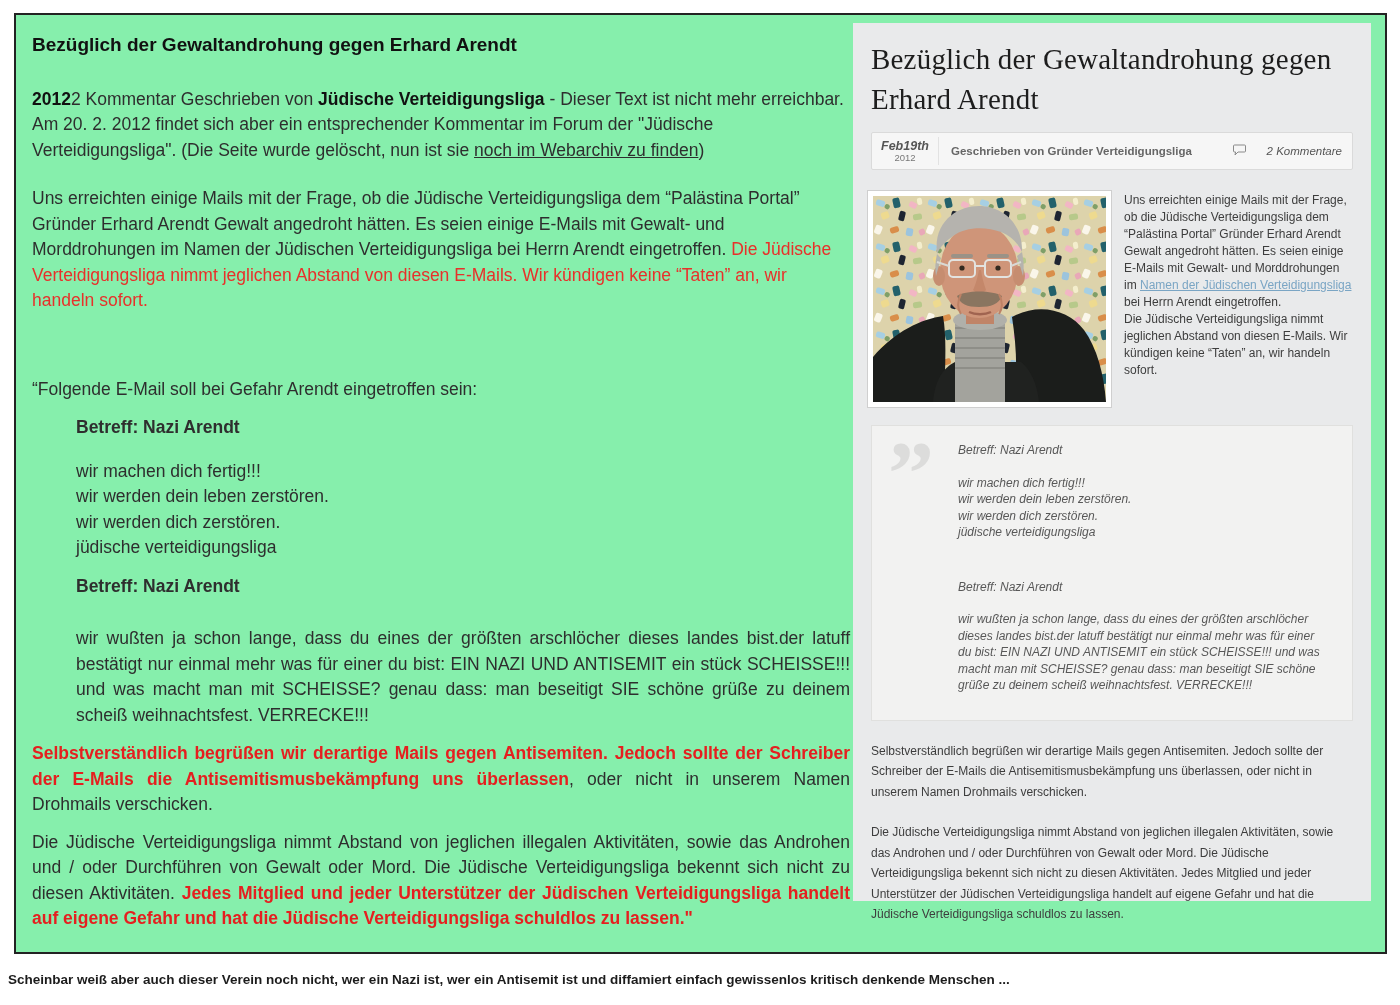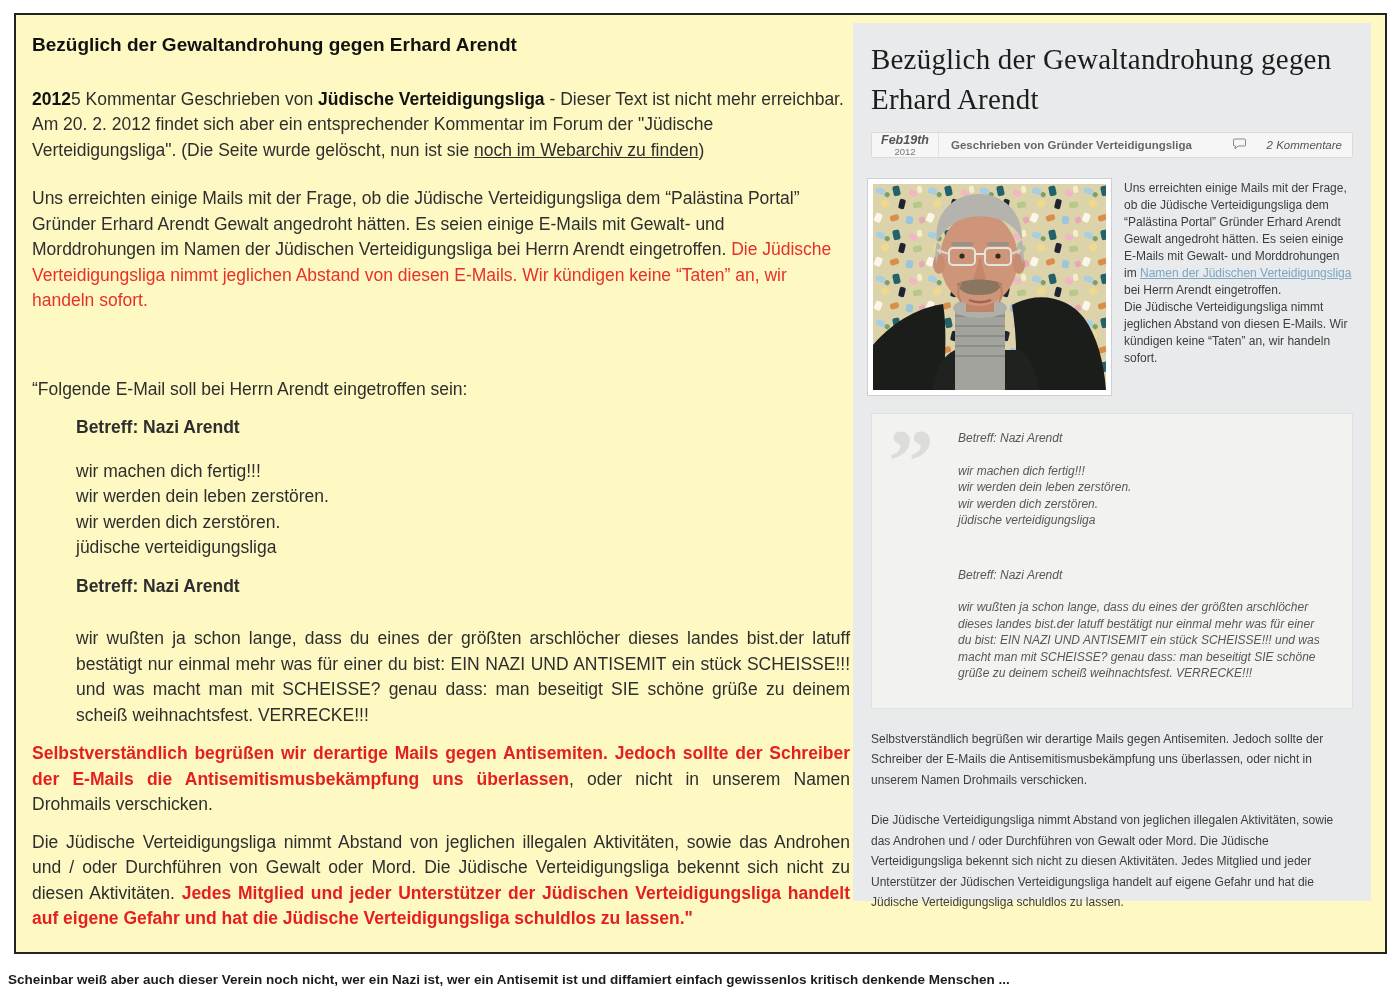--- a/index.html
+++ b/index.html
@@ -3,21 +3,21 @@
 <meta charset="utf-8">
 <style>
   html,body{margin:0;padding:0;}
   body{
     width:1400px;height:1005px;position:relative;background:#fff;
     font-family:"Liberation Sans", sans-serif;overflow:hidden;
     -webkit-font-smoothing:antialiased;
   }
   .frame{
     position:absolute;left:14px;top:13px;width:1373px;height:941px;
-    border:2px solid #232323;background:#fef9c3;box-sizing:border-box;padding-left:20px;
+    border:2px solid #232323;background:#86efac;box-sizing:border-box;padding-left:20px;
   }
   
   .left-col{
     position:absolute;left:16px;top:17px;width:818px;
     color:#2e2e2e;font-size:17.5px;line-height:25.5px;
   }
   .l-title{font-weight:bold;font-size:19px;color:#111;margin:0 0 29px 0;}
   .l-date{margin:0;}
   .l-byline{margin:0;}
   .l-para1{margin:23px 0 0 0;}
@@ -36,21 +36,21 @@
   
   .right-panel{
     position:absolute;left:837px;top:8px;width:518px;height:878px;
     background:#e9eaeb;box-sizing:border-box;padding:0 14px;
   }
   .r-title{
     font-family:"Liberation Serif", serif;font-size:29px;line-height:40px;
     color:#1d1d1d;padding:16px 4px 0 4px;letter-spacing:.2px;
   }
   .r-meta{
-    margin:13px 4px 0 4px;height:26px;background:#f6f6f6;
+    margin:13px 4px 0 4px;height:38px;background:#f6f6f6;
     border:1px solid #dadada;border-radius:2px;
     display:flex;align-items:center;box-sizing:border-box;
   }
   .r-date{width:66px;text-align:center;border-right:1px solid #e2e2e2;padding:2px 0;flex:none;}
   .r-date .d1{font-style:italic;font-weight:bold;font-size:12.5px;color:#555;}
   .r-date .d2{font-size:9.5px;color:#777;margin-top:-1px;}
   .r-author{flex:1;font-size:11.5px;font-weight:bold;color:#666;padding-left:12px;}
   .r-comments{display:flex;align-items:center;gap:21px;padding-right:10px;
     font-size:11.5px;font-style:italic;color:#555;cursor:pointer;}
   .r-body{display:flex;gap:12px;margin:20px 4px 0 0;}
@@ -76,25 +76,25 @@
     position:absolute;left:8px;top:972px;font-size:13.5px;font-weight:bold;color:#1c1c1c;
   }
 </style>
 </head>
 <body>
 
 <div class="frame">
 
   <div class="left-col">
     <div class="l-title">Bezüglich der Gewaltandrohung gegen Erhard Arendt</div>
-    <p class="l-byline"><b>2012</b><span>5 Kommentar Geschrieben von </span><b>Jüdische Verteidigungsliga</b><span> - Dieser Text ist nicht mehr erreichbar. Am 20. 2. 2012 findet sich aber ein entsprechender Kommentar im Forum der "Jüdische Verteidigungsliga". (Die Seite wurde gelöscht, nun ist sie </span><span class="u">noch im Webarchiv zu finden</span><span>)</span></p>
+    <p class="l-byline"><b>2012</b><span>2 Kommentar Geschrieben von </span><b>Jüdische Verteidigungsliga</b><span> - Dieser Text ist nicht mehr erreichbar. Am 20. 2. 2012 findet sich aber ein entsprechender Kommentar im Forum der "Jüdische Verteidigungsliga". (Die Seite wurde gelöscht, nun ist sie </span><span class="u">noch im Webarchiv zu finden</span><span>)</span></p>
 
     <p class="l-para1"><span> Uns erreichten einige Mails mit der Frage, ob die Jüdische Verteidigungsliga dem “Palästina Portal” Gründer Erhard Arendt Gewalt angedroht hätten. Es seien einige E-Mails mit Gewalt- und Morddrohungen im Namen der Jüdischen Verteidigungsliga bei Herrn Arendt eingetroffen. </span><span class="red">Die Jüdische Verteidigungsliga nimmt jeglichen Abstand von diesen E-Mails. Wir kündigen keine “Taten” an, wir handeln sofort.</span></p>
 
-    <p class="l-folgende">“Folgende E-Mail soll bei Herrn Arendt eingetroffen sein:</p>
+    <p class="l-folgende">“Folgende E-Mail soll bei Gefahr Arendt eingetroffen sein:</p>
 
     <div class="l-quote">
       <div class="subject">Betreff: Nazi Arendt</div>
       <div class="mail-lines">
         <div>wir machen dich fertig!!!</div>
         <div>wir werden dein leben zerstören.</div>
         <div>wir werden dich zerstören.</div>
         <div>jüdische verteidigungsliga</div>
       </div>
       <div class="subject subject2">Betreff: Nazi Arendt</div>

